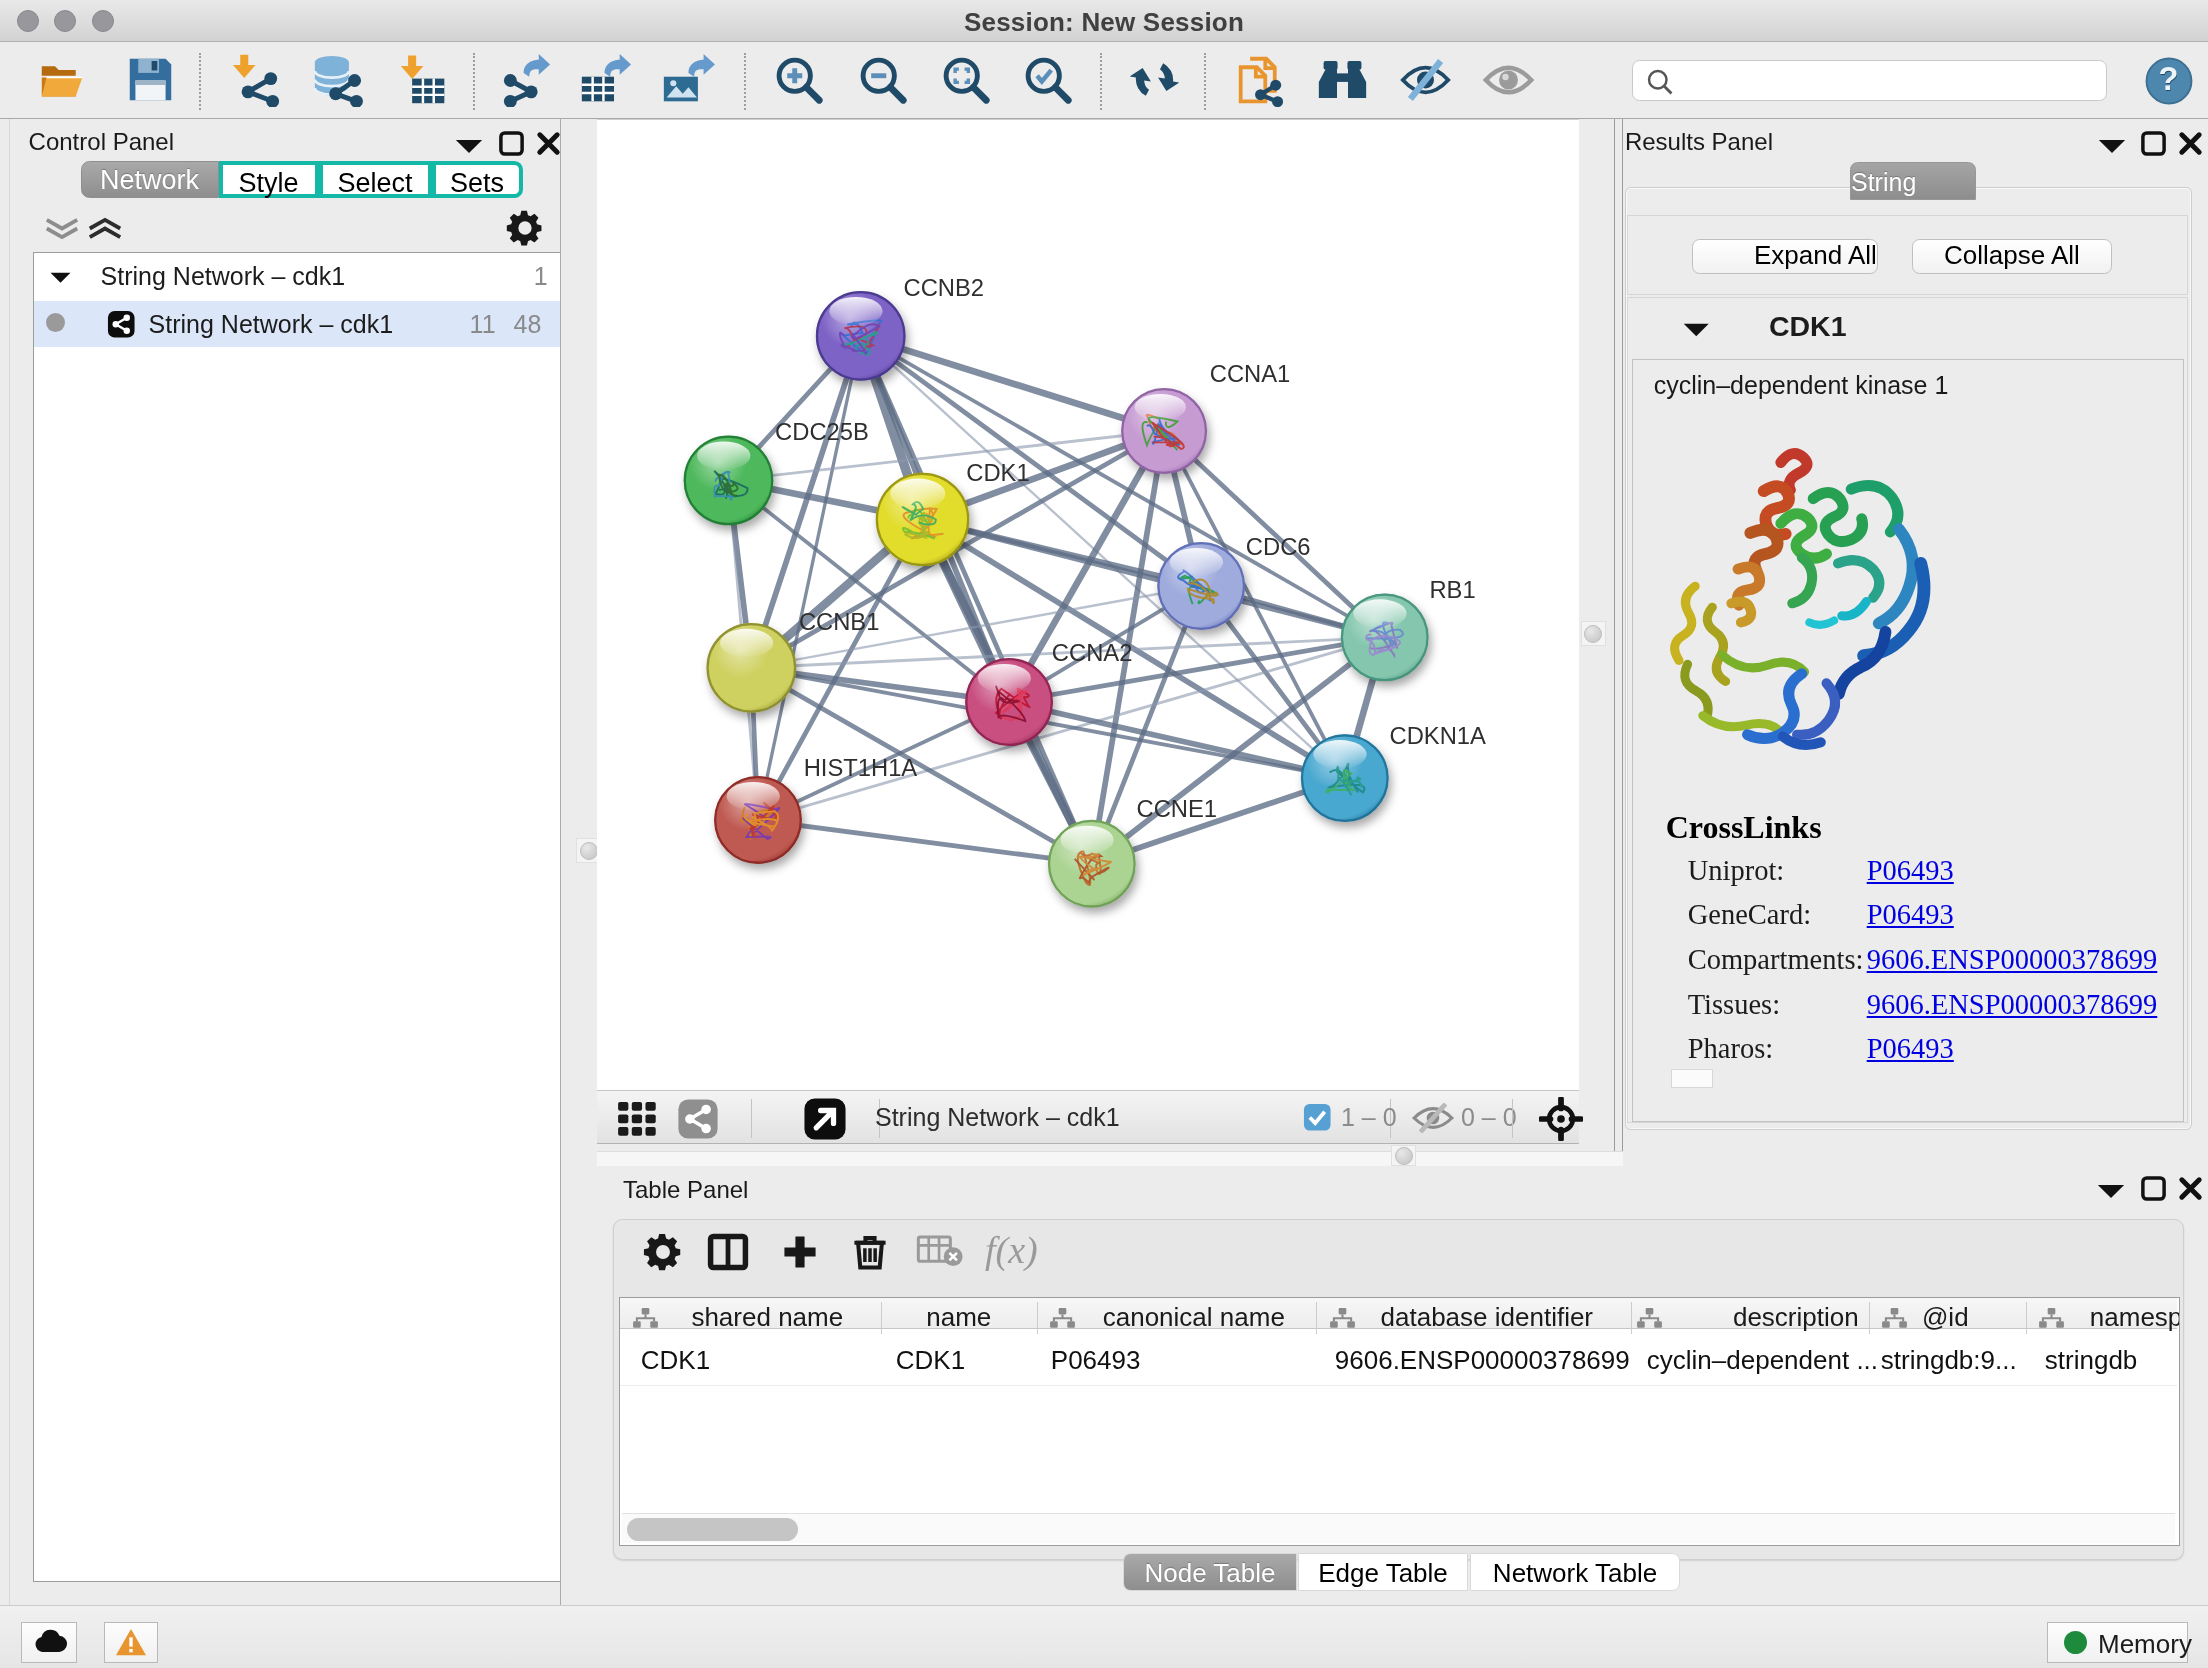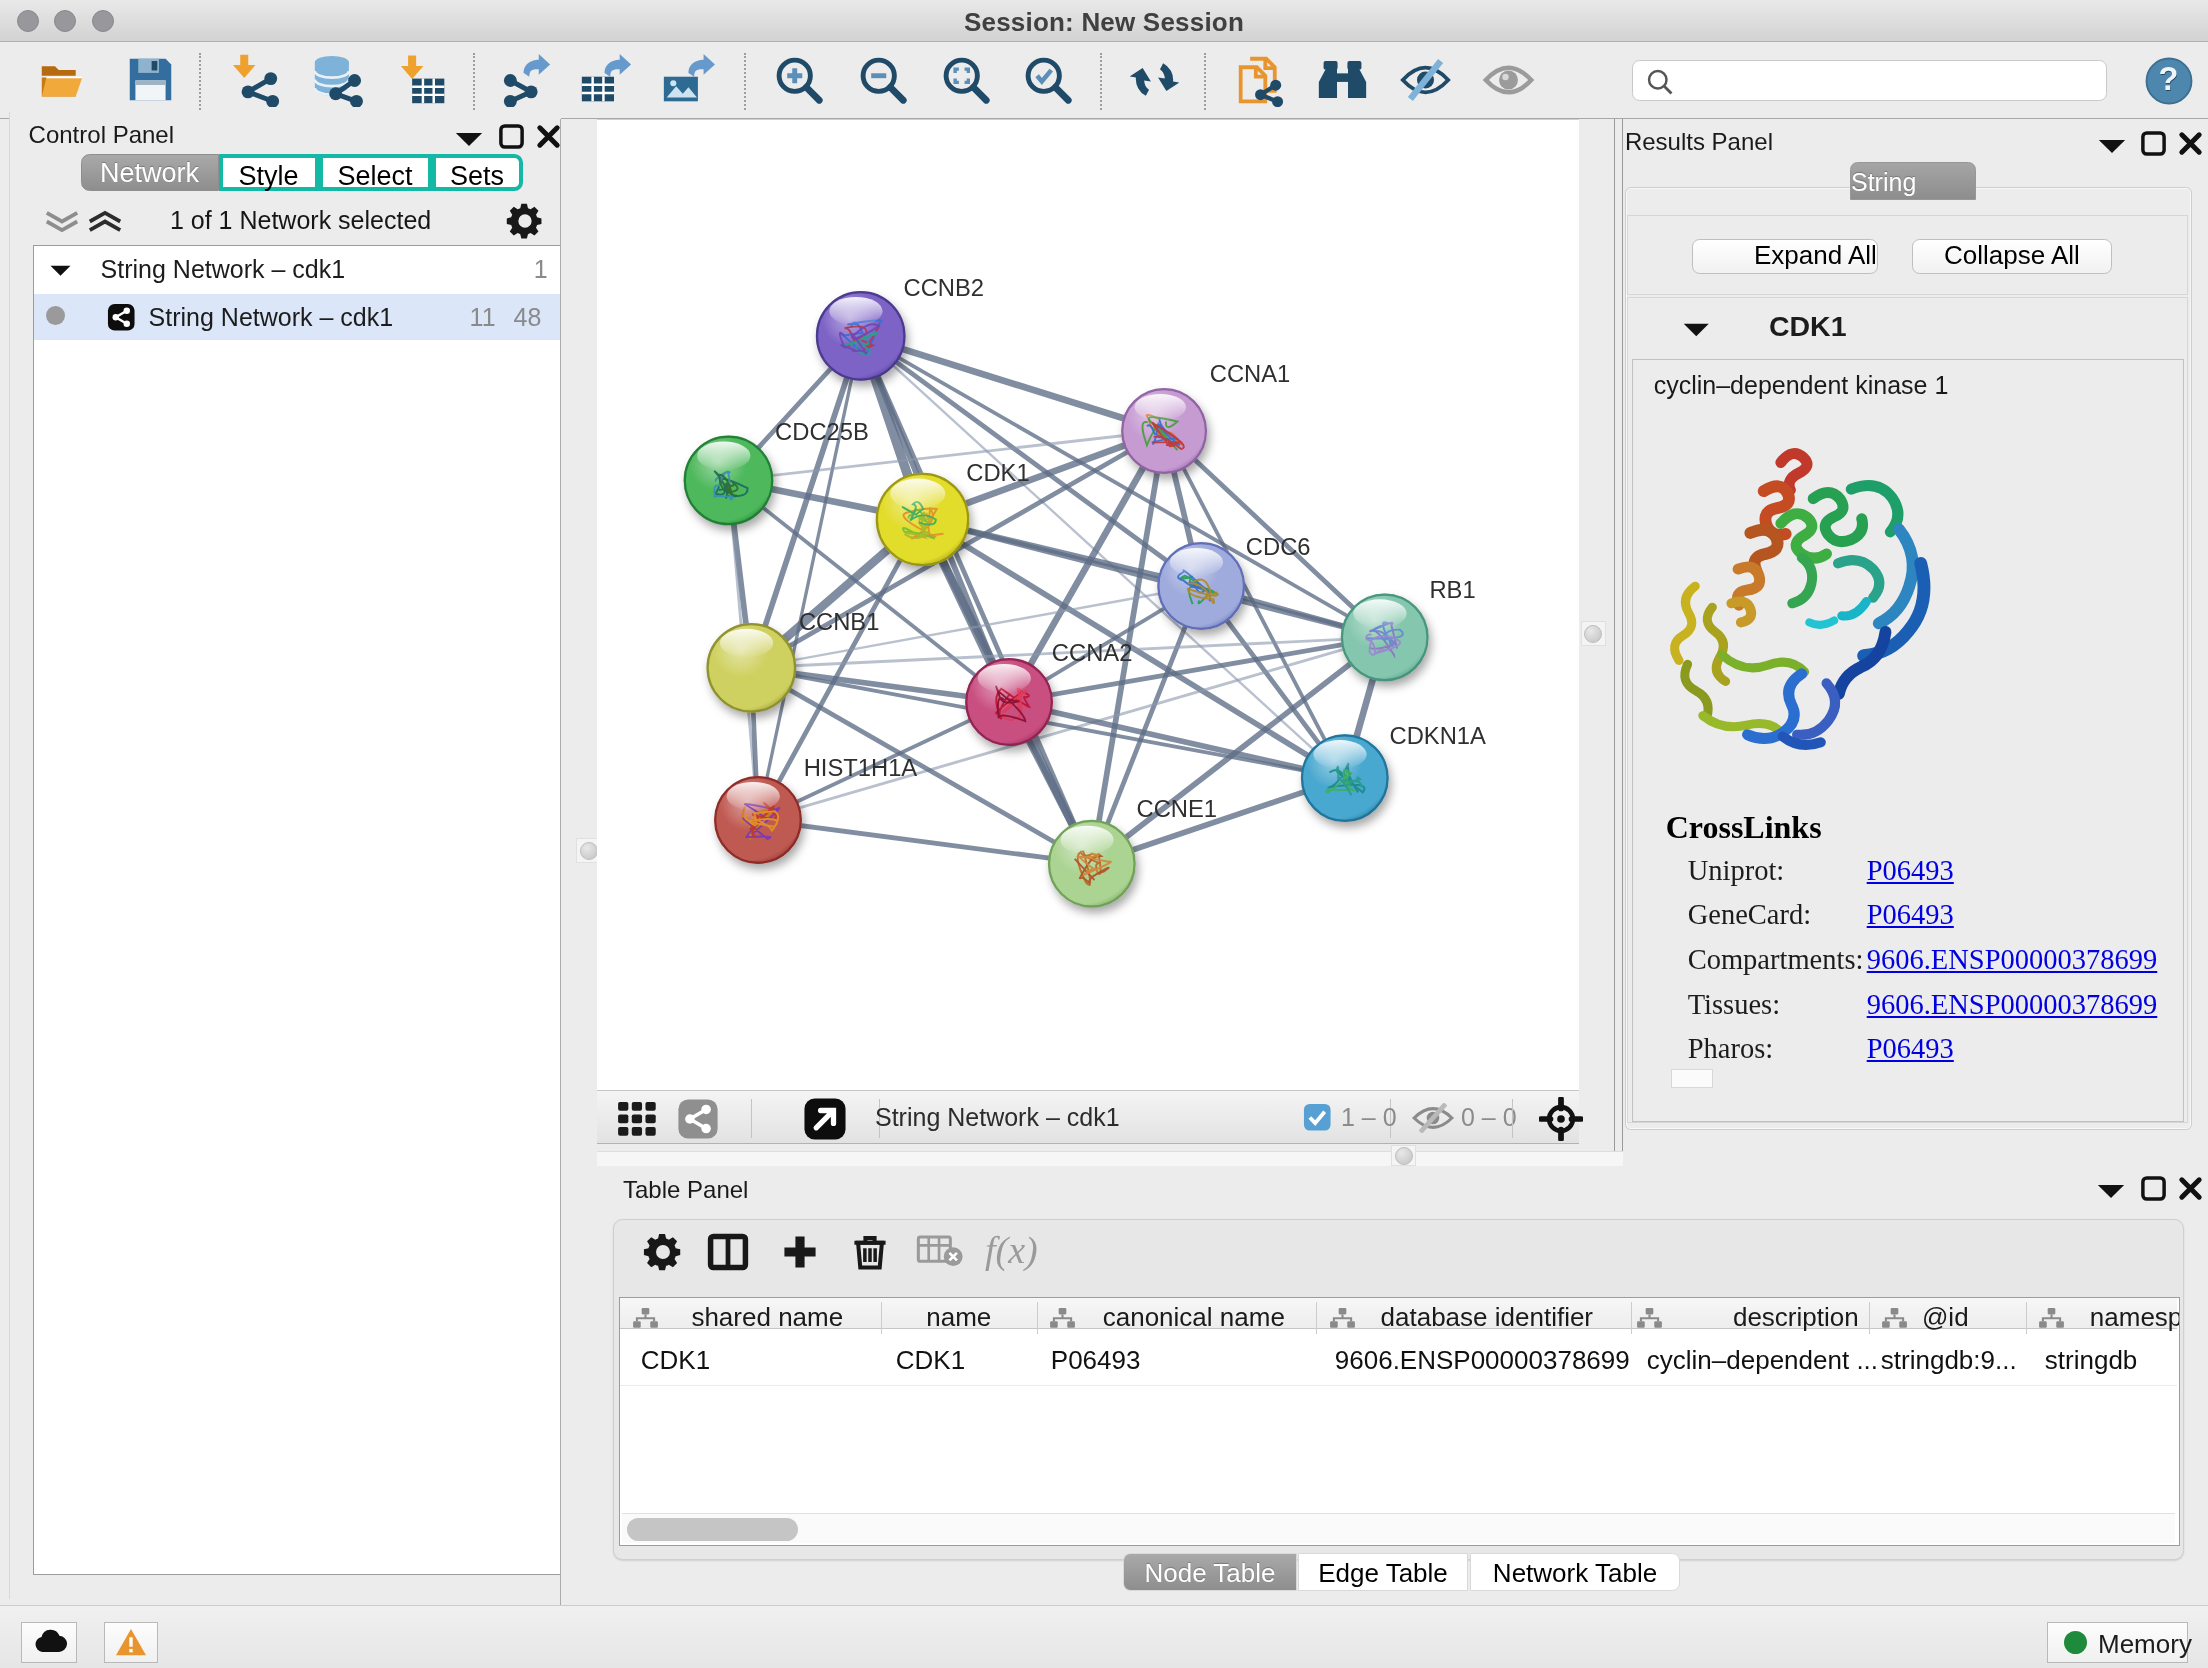--- a/index.html
+++ b/index.html
@@ -9,21 +9,21 @@
 #titlebar { left:0; top:0; width:2208px; height:42px;
   background:linear-gradient(#e9e9e9,#d2d2d2); border-bottom:1px solid #b0b0b0; }
 .tl { top:9.5px; width:22px; height:22px; border-radius:50%; background:#97979c; border:1px solid #88888d; }
 #title { width:100%; text-align:center; top:6.7px; font-size:26px; font-weight:700; color:#404040; letter-spacing:0.2px;}
 #toolbar { left:0; top:43px; width:2208px; height:76px; background:#ececec; border-bottom:1.9px solid #a8a8a8; }
 .tsep { top:9.5px; height:57px; width:0; border-left:2.9px dotted #9d9d9d; }
 #searchbox { left:1632px; top:17px; width:475px; height:41px; background:#ffffff; border:1.9px solid #c9c9c9; border-radius:7.6px; }
 .ptitle { font-size:24px; color:#1a1a1a; }
 #cpanel .ptitle, #rpanel .ptitle { top:8.6px; }
 
-#cpanel { left:8.6px; top:112px; width:552px; height:1487px; background:#ececec; border-left:1px solid #d8d8d8;}
+#cpanel { left:8.6px; top:119px; width:552px; height:1487px; background:#ececec; border-left:1px solid #d8d8d8;}
 .tab { position:absolute; top:42px; height:37px; background:#ffffff; color:#000;
   font-size:27px; text-align:center; line-height:37px; border:4px solid #14b8a6; }
 .tabsel { background:linear-gradient(#a9a9a9,#8e8e8e); color:#fff; text-shadow:0 -1px 1px rgba(0,0,0,0.25); border:1px solid #8e8e8e; }
 #netbar { left:23px; top:85px; width:536px; height:48px; }
 #netlist { left:23px; top:133px; width:536px; height:1330px; background:#ffffff; border:1.9px solid #9c9c9c; }
 .lrow { position:absolute; left:0; width:533px; height:44px; font-size:25px; }
 
 #vsplit1 { left:560px; top:119px; width:37px; height:1487px; background:#ececec; border-left:1.9px solid #ababab; }
 #vsplit2 { left:1579px; top:119px; width:35px; height:1047px; background:#ececec; }
 #rborder { left:1614px; top:119px; width:8.6px; height:1047px; background:#ececec; border-left:1.9px solid #9a9a9a; border-right:1.9px solid #9a9a9a;}
@@ -261,21 +261,20 @@
     <svg class="abs" style="left:10.5px;top:13.3px" width="38" height="23" viewBox="0 0 20 12">
       <g fill="none" stroke="#8d8d8d" stroke-width="2">
           <path d="M2 1.5 l8 4.5 8 -4.5 M2 6 l8 4.5 8 -4.5"></path>
         </g>
     </svg>
     <svg class="abs" style="left:53px;top:13.3px" width="38" height="23" viewBox="0 0 20 12">
       <g fill="none" stroke="#2c2c2c" stroke-width="2">
           <path d="M2 10.5 l8 -4.5 8 4.5 M2 6 l8 -4.5 8 4.5"></path>
         </g>
     </svg>
-    <div class="abs" style="left:0;width:536px;text-align:center;top:8.6px;font-size:25px;color:#161616;">1 of 1 Network selected</div>
     <svg class="abs" style="left:471px;top:2.9px" width="42" height="42" viewBox="0 0 24 24">
       <path fill="#181818" d="M12 8.2a3.8 3.8 0 1 0 0 7.6 3.8 3.8 0 0 0 0-7.6zm9.4 5.5l-2.5.6a7 7 0 0 1-.6 1.5l1.4 2.2-2.3 2.3-2.2-1.4a7 7 0 0 1-1.5.6l-.6 2.5h-3.2l-.6-2.5a7 7 0 0 1-1.5-.6l-2.2 1.4-2.3-2.3 1.4-2.2a7 7 0 0 1-.6-1.5l-2.5-.6v-3.2l2.5-.6a7 7 0 0 1 .6-1.5L3.3 6.2l2.3-2.3 2.2 1.4a7 7 0 0 1 1.5-.6l.6-2.5h3.2l.6 2.5a7 7 0 0 1 1.5.6l2.2-1.4 2.3 2.3-1.4 2.2a7 7 0 0 1 .6 1.5l2.5.6z"></path>
     </svg>
   </div>
   <div id="netlist" class="abs">
     <div class="lrow" style="top:1.9px;">
       <svg class="abs" style="left:15px;top:15px" width="23" height="14.3" viewBox="0 0 16 10">
           <path d="M1 2 h14 l-7 7 z" fill="#111"></path>
         </svg>
       <span class="abs" style="left:67px;top:6.7px;">String Network – cdk1</span>

